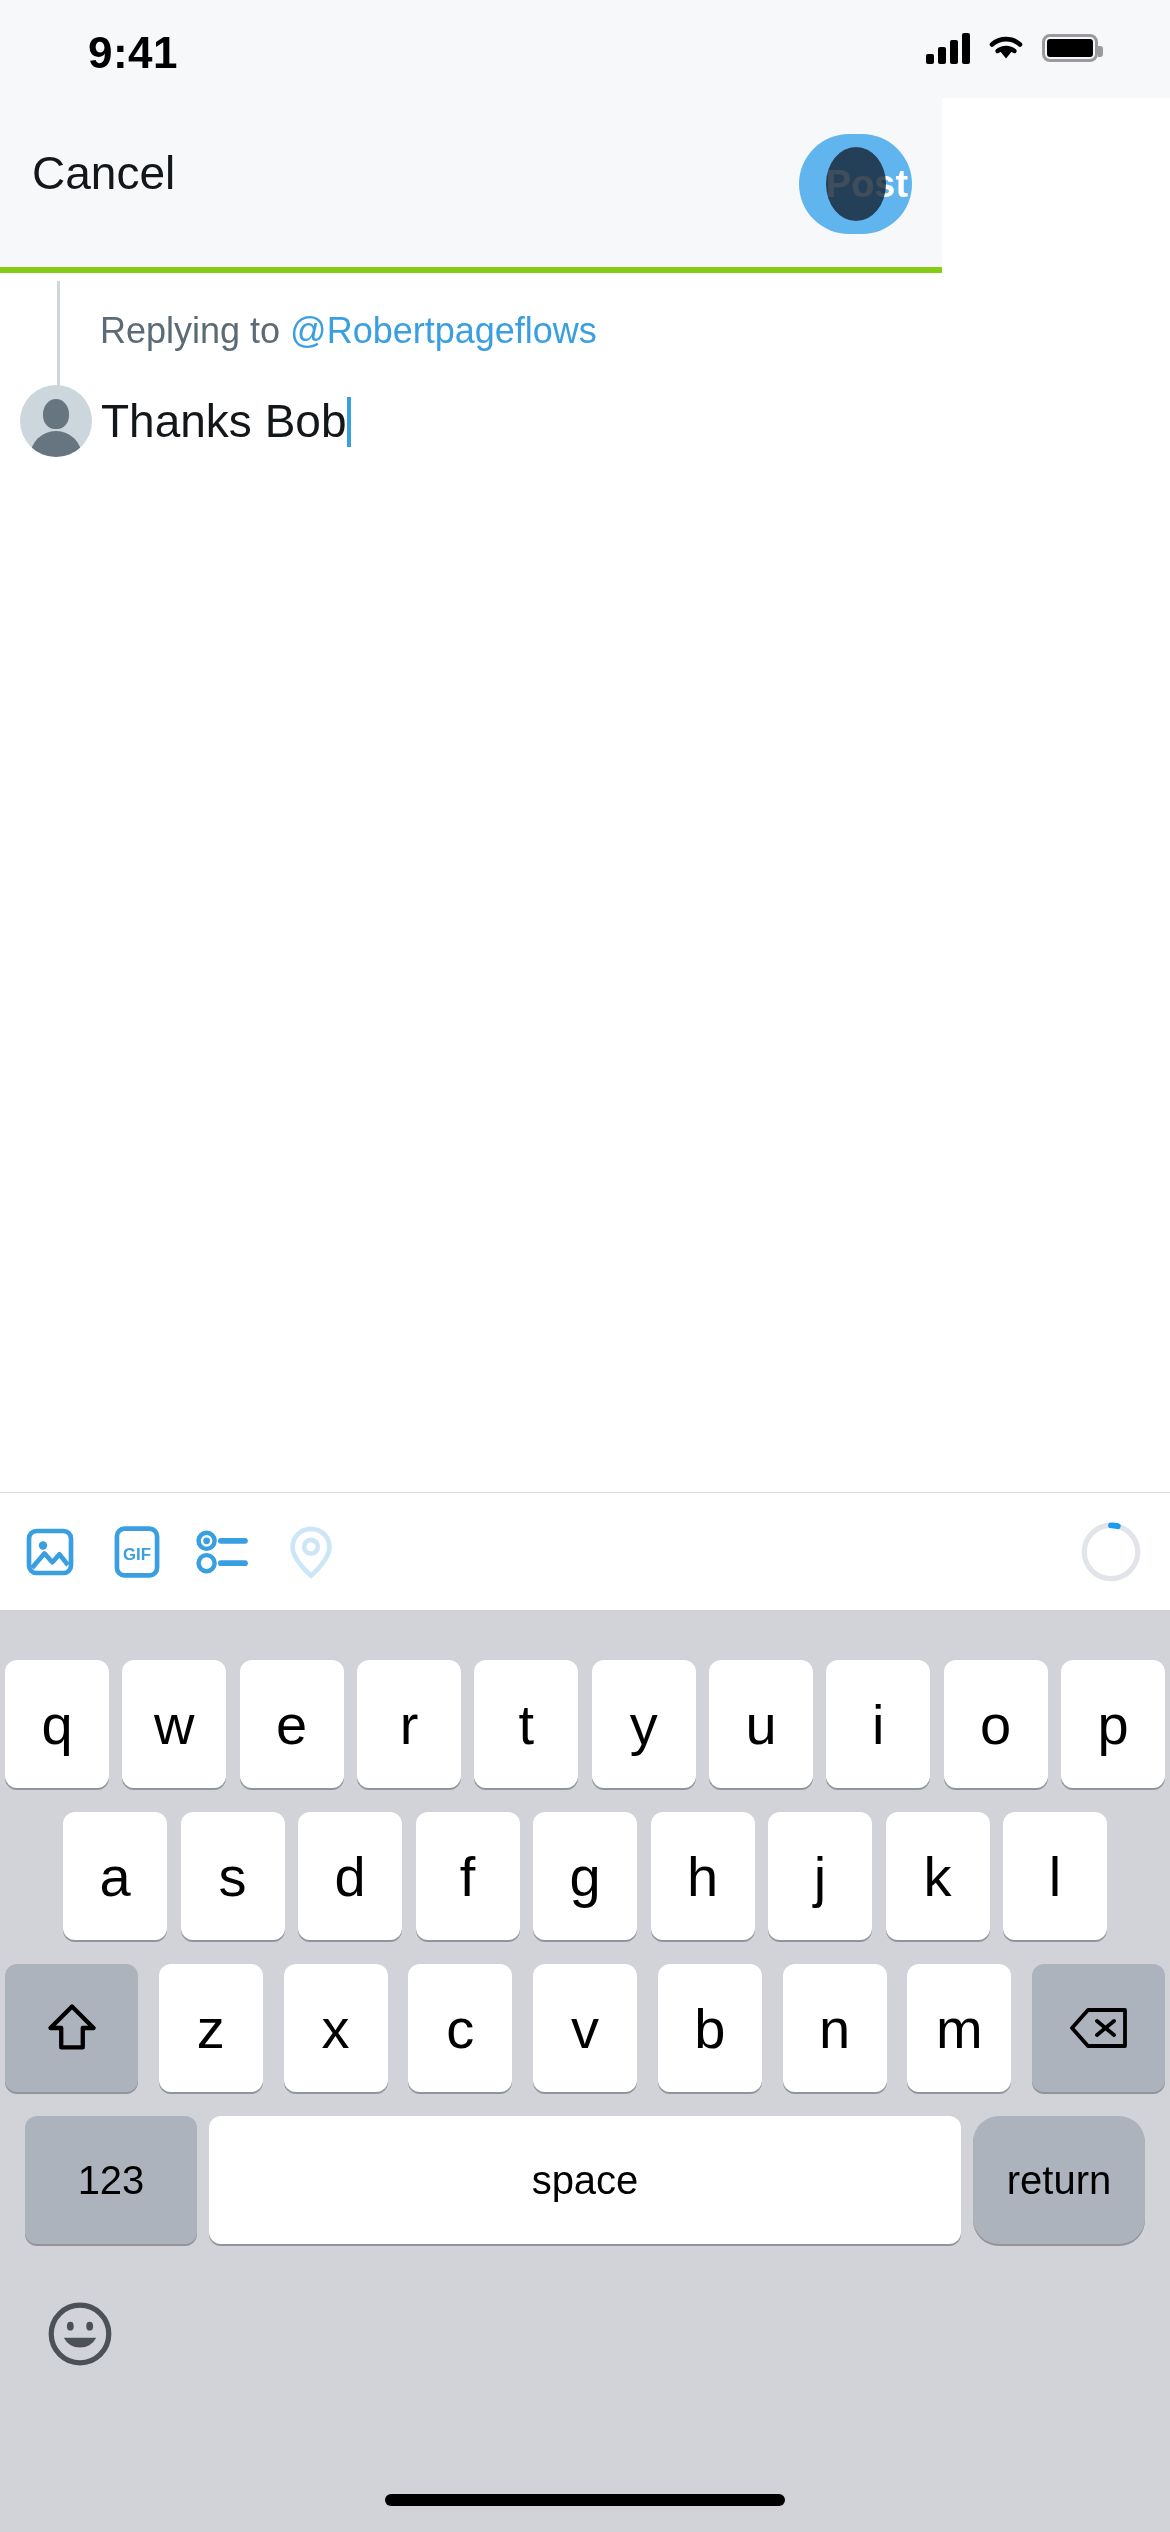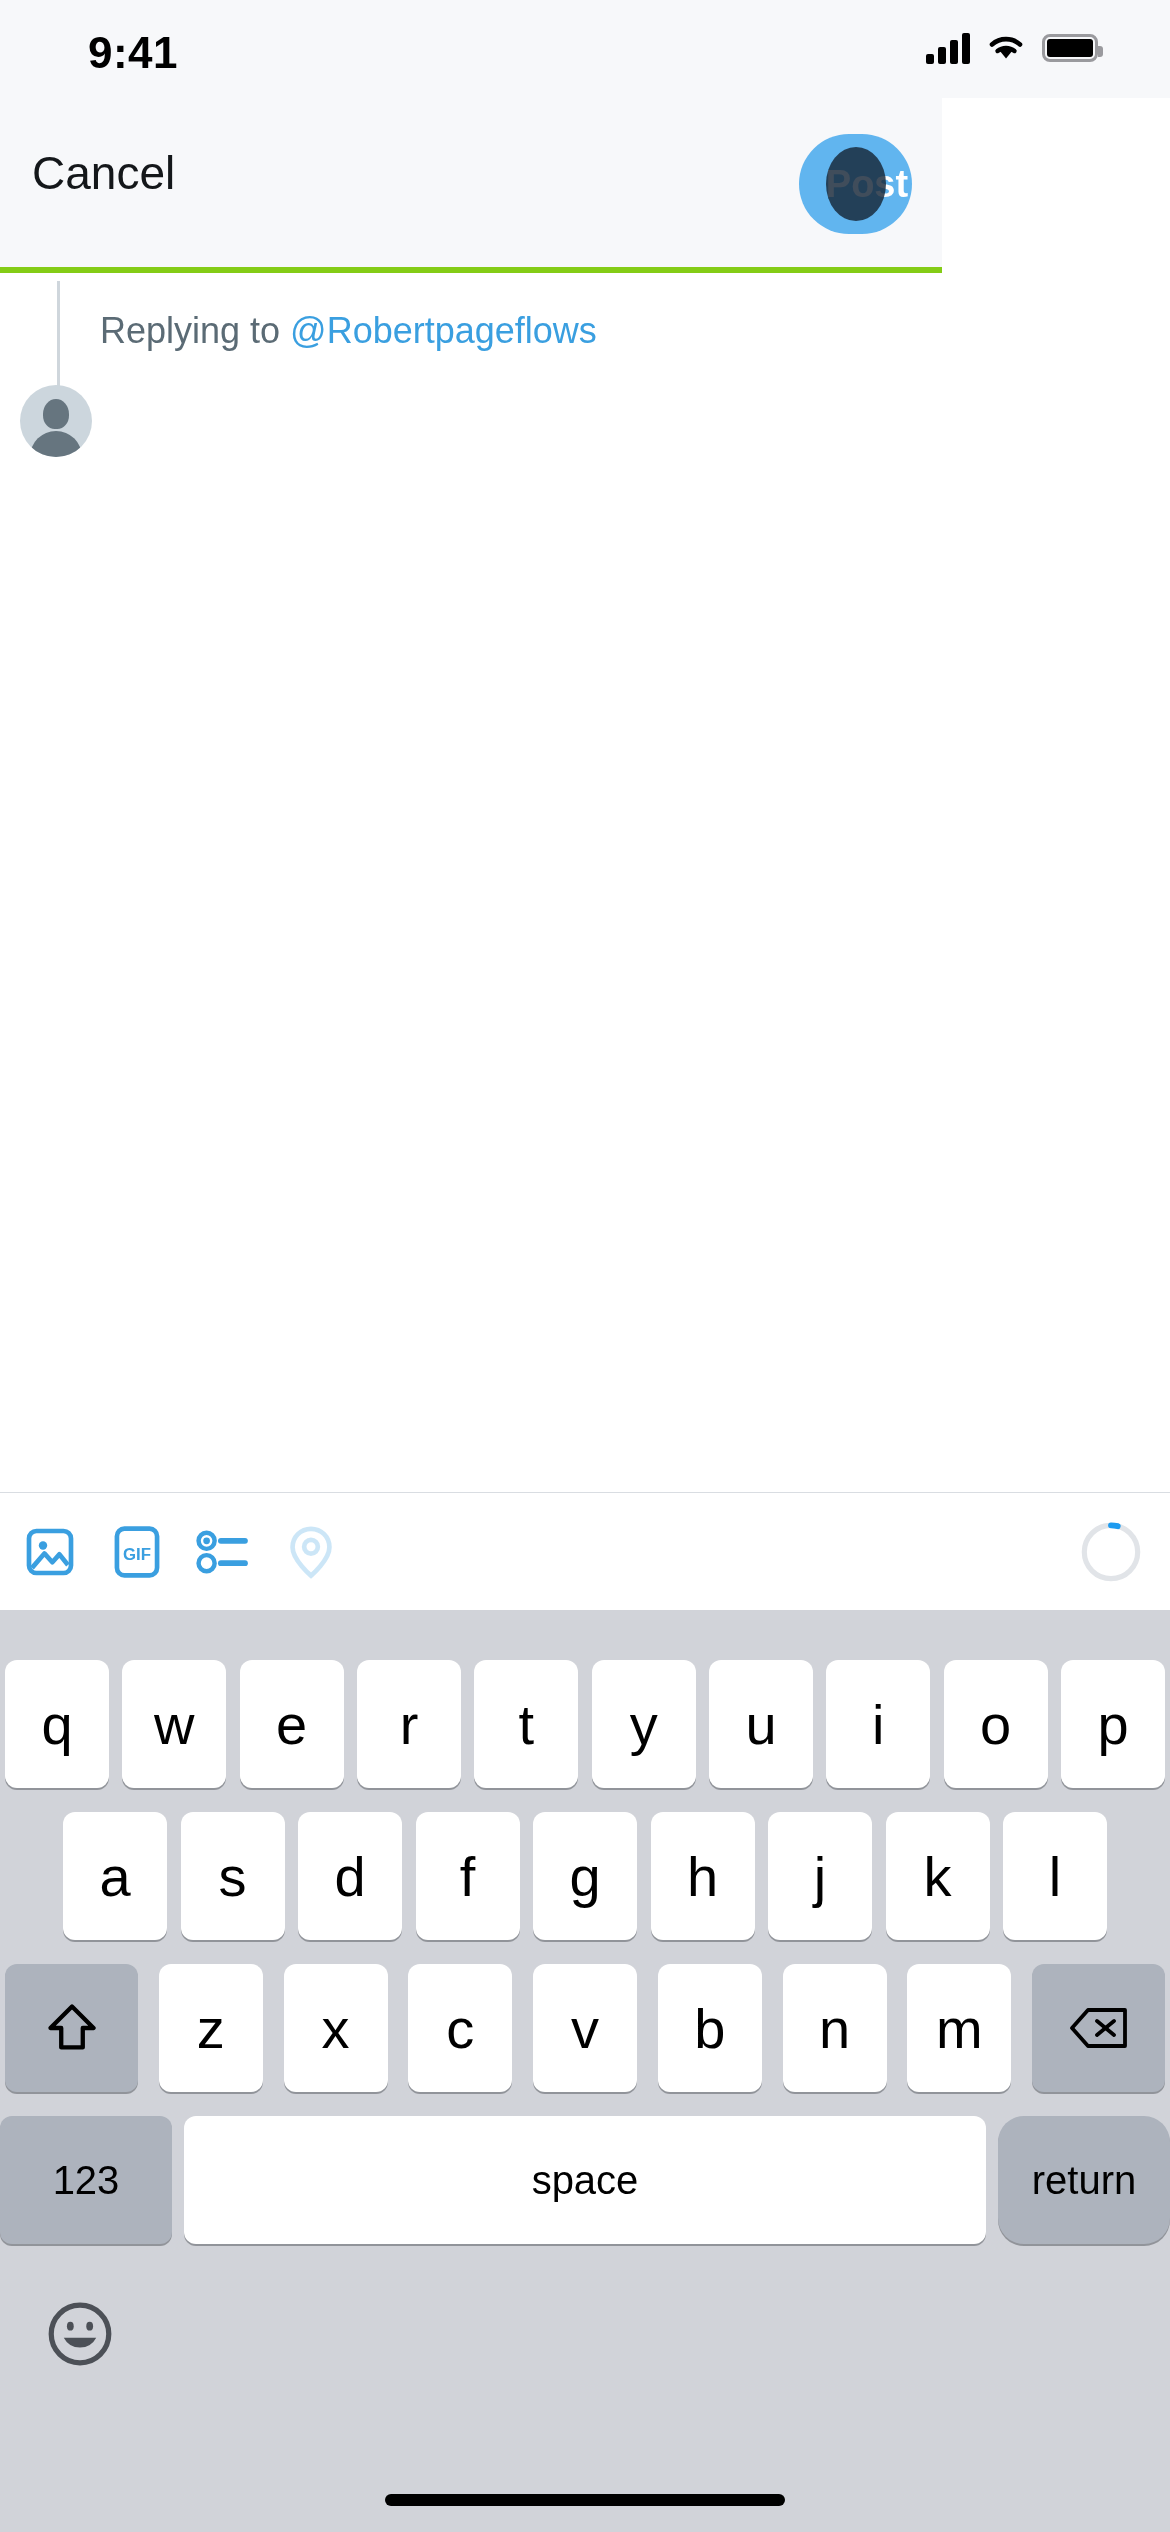--- a/index.html
+++ b/index.html
@@ -146,21 +146,21 @@
   }
   .kb-row.r1 .key{ width:104px; }
   .kb-row.r2 .key{ width:104px; }
   .kb-row.r3 .key.letter{ width:104px; }
   .key.func{ background:#adb3bd; }
   .key.shift{ width:133px; }
   .key.bksp{ width:133px; }
   .key.num{ width:172px; font-size:40px; }
   .key.space{ width:344px; font-size:40px; flex:1; margin:0 12px; }
   .key.ret{ width:172px; font-size:40px;border-radius:26px; }
-  .kb-row.r4{ padding:0 0; }
+  .kb-row.r4{ padding:0 25px; }
   .emoji-btn{
     position:absolute; left:46px; top:690px;
     width:68px; height:68px; background:none; border:none;
     padding:0; cursor:pointer;
   }
   .home-indicator{
     position:absolute; left:50%; transform:translateX(-50%);
     bottom:26px; width:400px; height:12px; border-radius:6px; background:#000;
   }
 </style>
@@ -197,20 +197,21 @@
 
 <div class="compose">
   <div class="thread-line"></div>
   <div class="replying-row">
     <span>Replying to </span><span class="handle">@Robertpageflows</span>
   </div>
   <div class="avatar">
     <span class="head"></span>
     <span class="body"></span>
   </div>
+  <div class="compose-text"><span>Thanks Bob</span><span class="caret"></span></div>
 </div>
 
 <div class="attach-bar">
   <button class="attach-btn i1">
     <svg width="56" height="56" viewBox="0 0 24 24">
       <rect x="3" y="3" width="18" height="18" rx="3.2" stroke="#3a9fe0" stroke-width="2" fill="none"></rect>
       <circle cx="9" cy="9.2" r="1.8" fill="#3a9fe0"></circle>
       <path d="M4.3 18.8 L9.6 12.6 L13 16.4 L16 13 L19.7 17.6" stroke="#3a9fe0" stroke-width="2" fill="none" stroke-linejoin="round"></path>
     </svg>
   </button>

